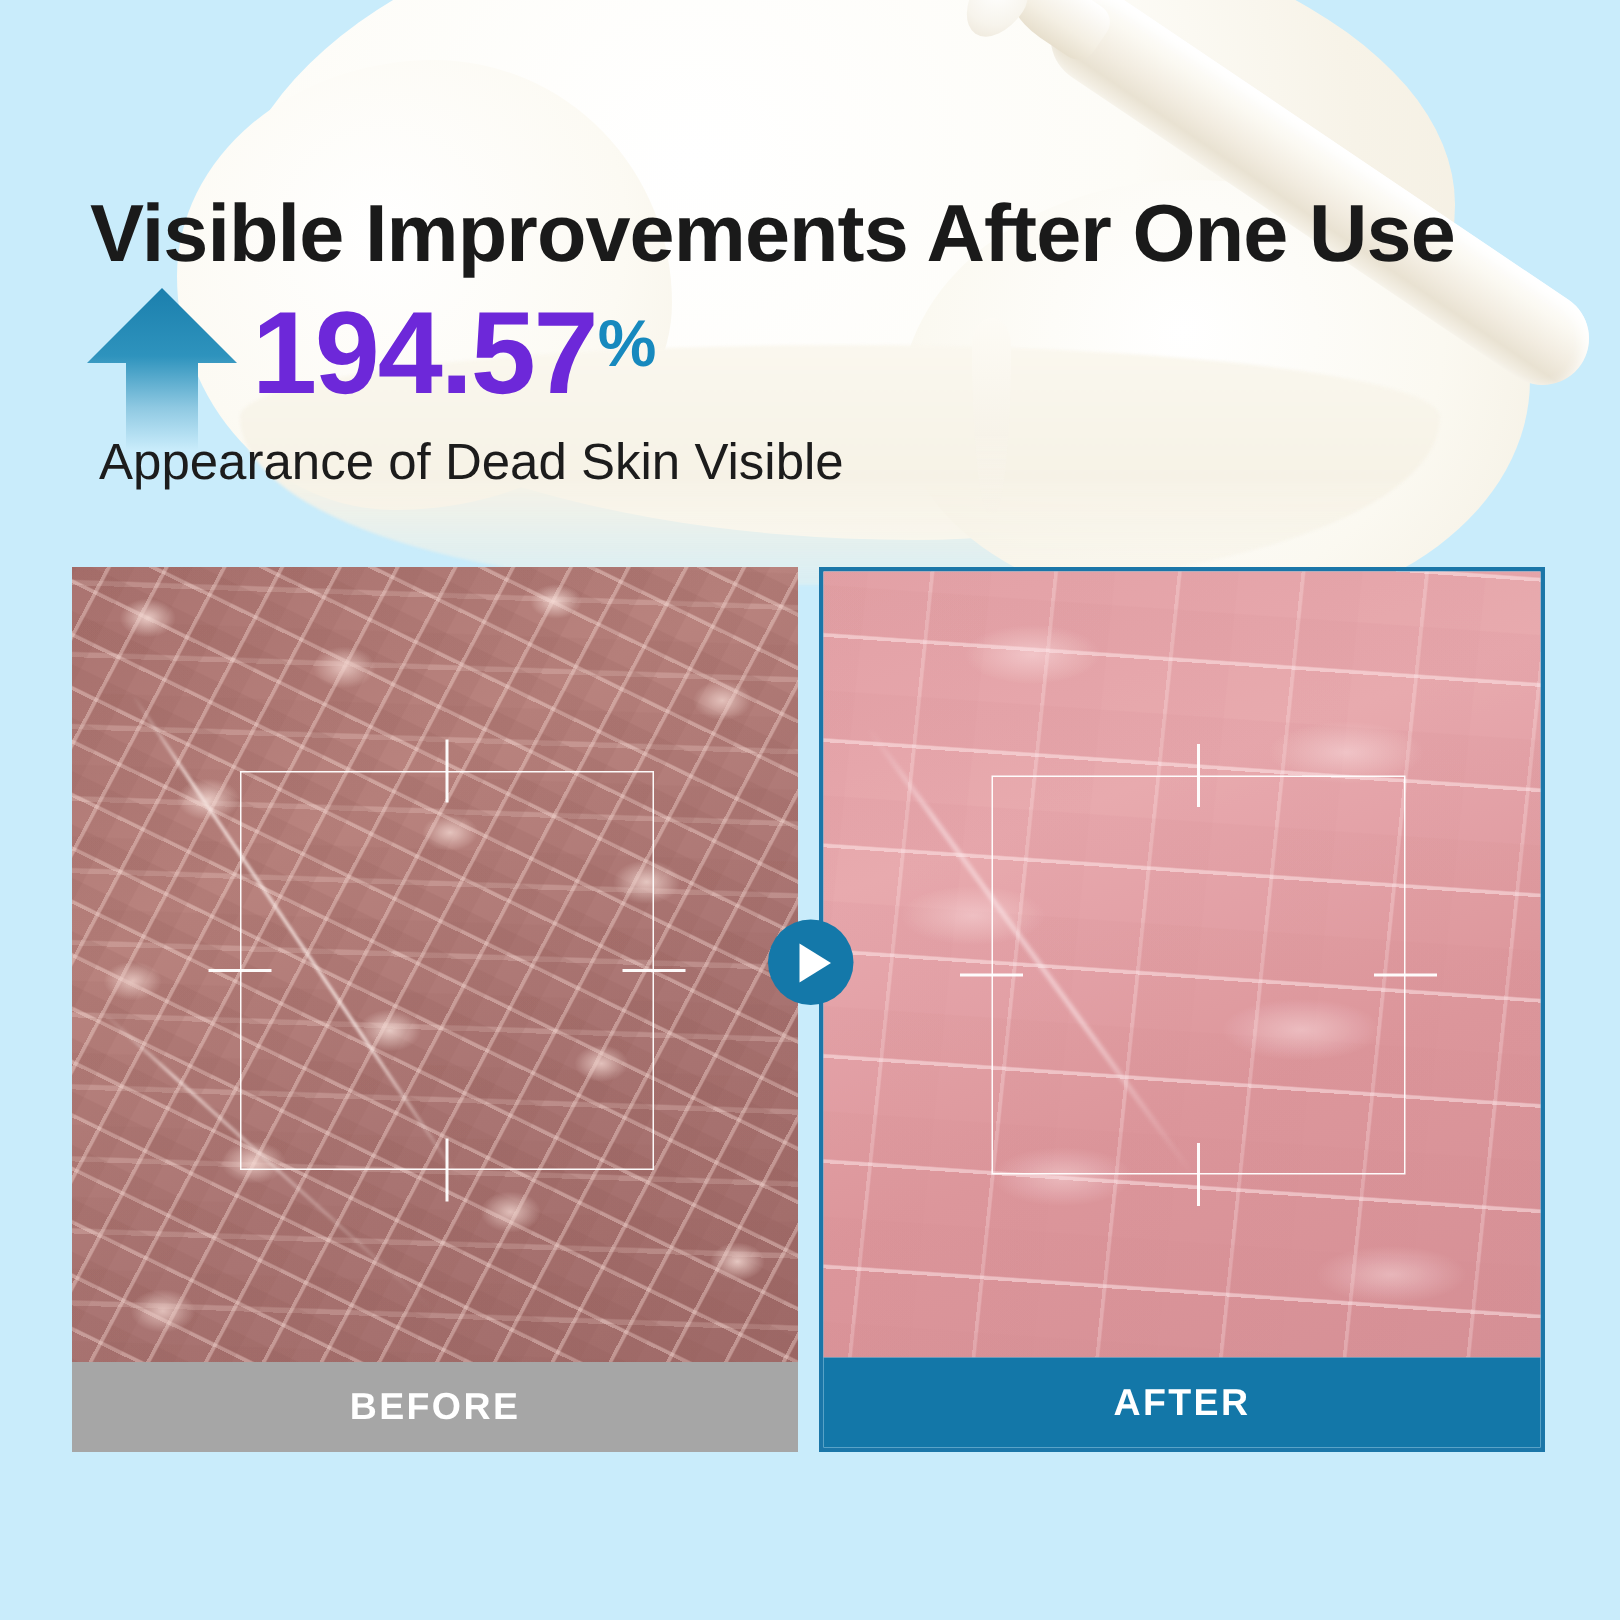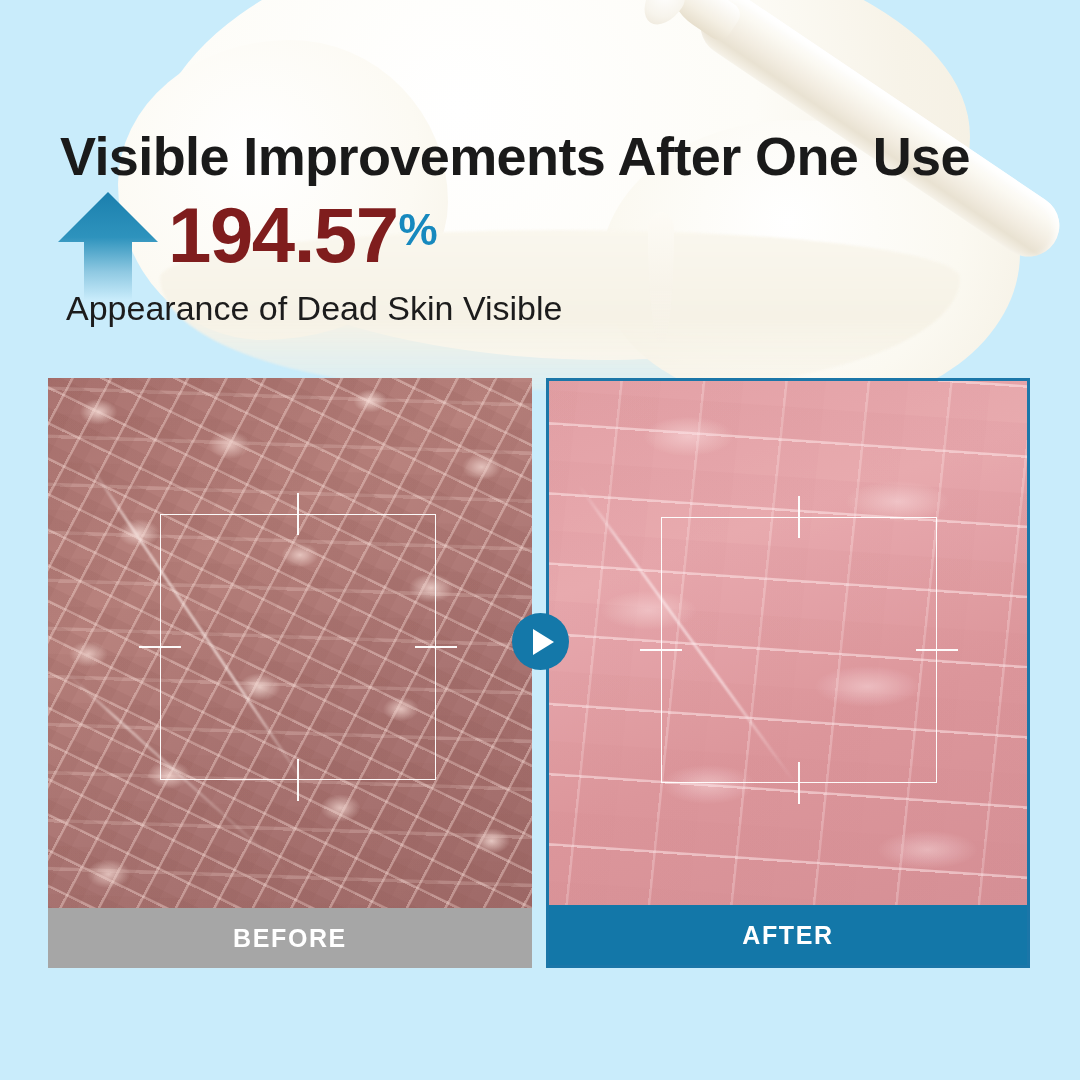--- a/index.html
+++ b/index.html
@@ -145,21 +145,21 @@
   }
   .stat-figure {
     display: flex;
     align-items: flex-start;
     margin-left: 8px;
     margin-top: 14px;
   }
   .stat-number {
     font-size: 78px;
     font-weight: bold;
-    color: #7f1d1d;
+    color: #6d28d9;
     line-height: 0.92;
     letter-spacing: -1.5px;
   }
   .stat-percent {
     font-size: 44px;
     font-weight: bold;
     color: #1789be;
     line-height: 1;
     margin-top: 8px;
     margin-left: 1px;

